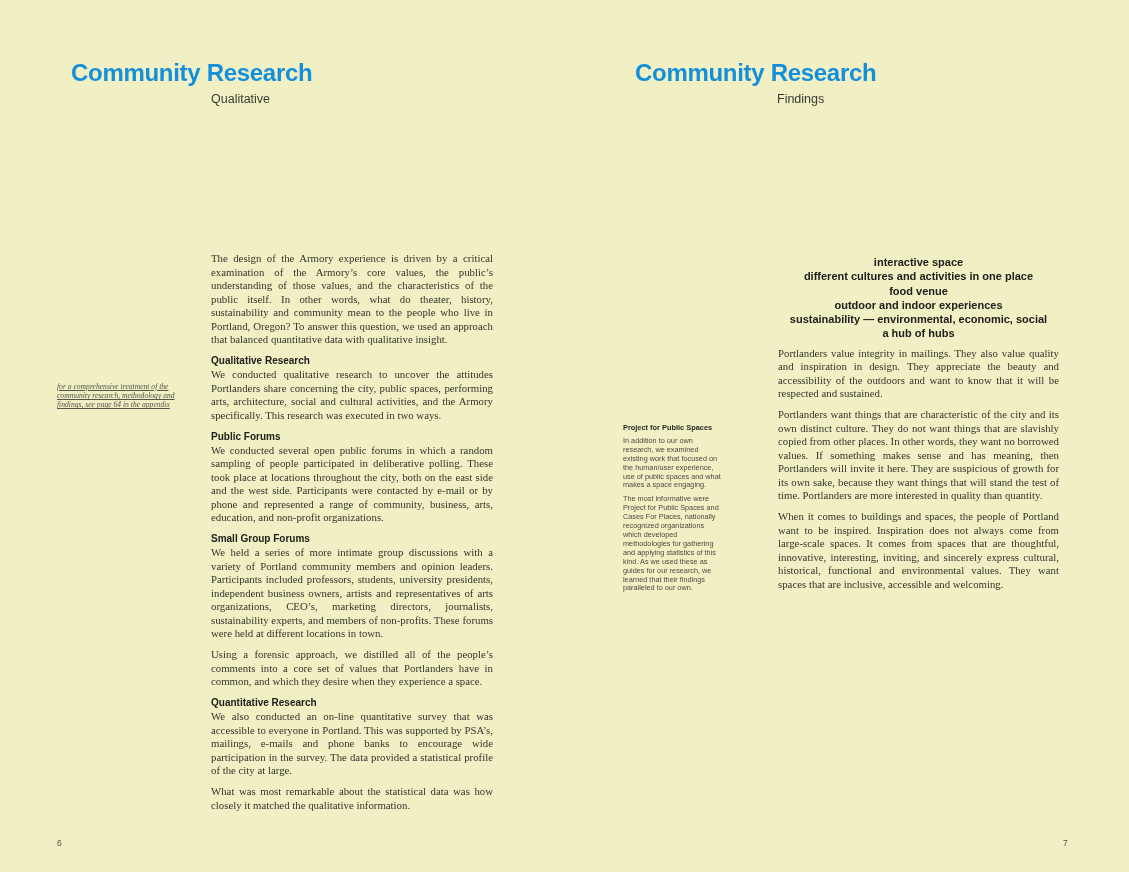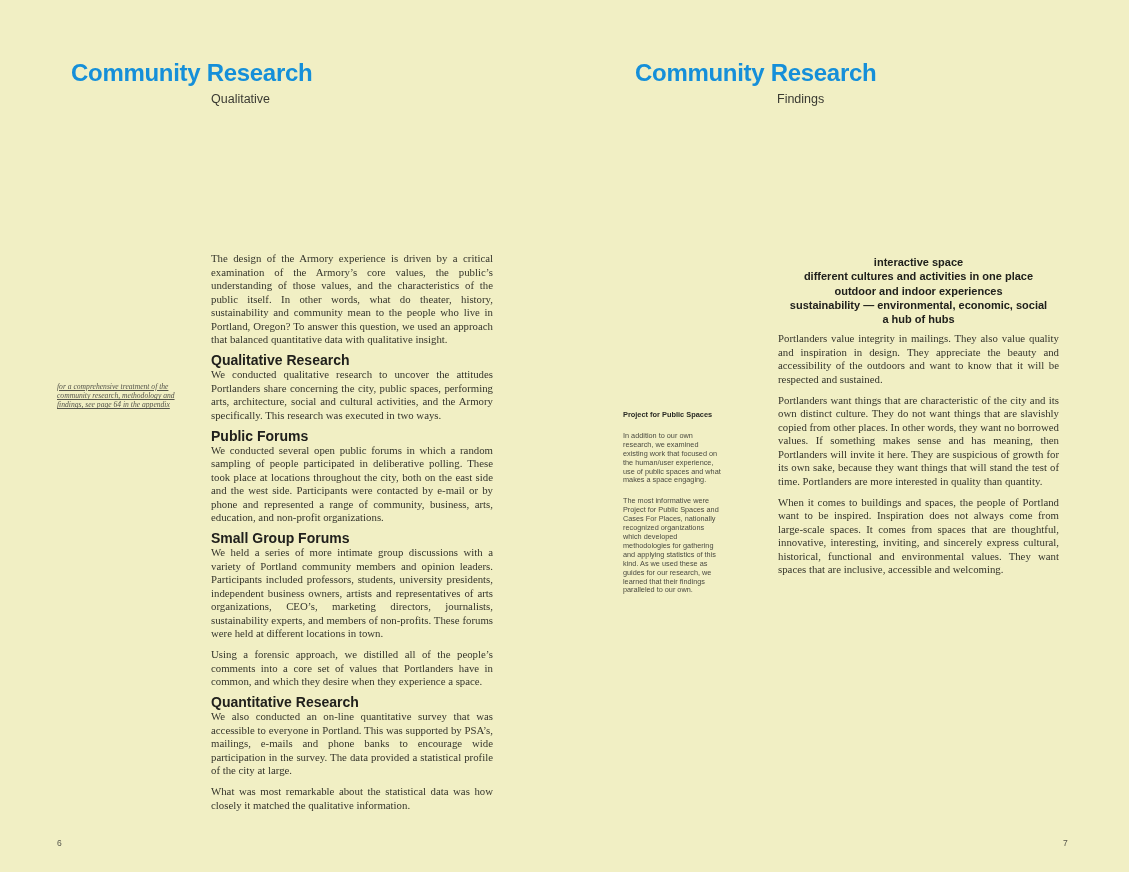--- a/index.html
+++ b/index.html
@@ -24,44 +24,44 @@
   }
   .body-col{position:absolute;top:252px;width:282px;}
   .body-col p.paragraph{
     margin:0 0 7.5px 0;
     font-size:10.8px;line-height:13.5px;
     text-align:justify;color:#35352b;
   }
   .body-col h3.heading{
     margin:3px 0 1px 0;
     font-family:"Liberation Sans",sans-serif;
-    font-weight:bold;font-size:14px;line-height:13px;
+    font-weight:bold;font-size:10px;line-height:13px;
     color:#20201c;
   }
   .margin-note{
     position:absolute;left:57px;top:382px;width:140px;
     font-style:italic;font-size:7.6px;line-height:9.2px;
     color:#54544a;
     text-decoration:underline;
   }
   .qualities{margin:3px 0 6px 0;}
   .qualities .quality{
     font-family:"Liberation Sans",sans-serif;
     font-weight:bold;font-size:11px;line-height:14.3px;
     color:#20201c;margin:0;text-align:center;
   }
   .sidebar-note{
     position:absolute;left:623px;top:408px;width:99px;
     font-family:"Liberation Sans",sans-serif;
     font-size:7.3px;line-height:8.9px;color:#4b4b40;
   }
   .sidebar-note h4{
-    margin:3px 0 1px 0;font-size:7.4px;font-weight:bold;color:#2a2a24;
+    margin:16px 0 1px 0;font-size:7.4px;font-weight:bold;color:#2a2a24;
   }
-  .sidebar-note p{margin:12px 0 5px 0;}
+  .sidebar-note p{margin:4px 0 5px 0;}
   .pagenum{
     position:absolute;top:838px;
     font-family:"Liberation Sans",sans-serif;
     font-size:8.5px;color:#55554b;
   }
 </style>
 </head>
 <body>
 
 <div class="page" style="left:0;width:564px;">
@@ -91,20 +91,21 @@
     <h4>Project for Public Spaces</h4>
     <div>
         <p class="">In addition to our own research, we examined existing work that focused on the human/user experience, use of public spaces and what makes a space engaging.</p>
         <p class="">The most informative were Project for Public Spaces and Cases For Places, nationally recognized organizations which developed methodologies for gathering and applying statistics of this kind. As we used these as guides for our research, we learned that their findings paralleled to our own.</p>
       </div>
   </aside>
   <main class="body-col" style="left:214px;width:281px;">
     <div class="qualities">
         <div class="quality">interactive space</div>
         <div class="quality">different cultures and activities in one place</div>
+        <div class="quality">food venue</div>
         <div class="quality">outdoor and indoor experiences</div>
         <div class="quality">sustainability — environmental, economic, social</div>
         <div class="quality">a hub of hubs</div>
       </div>
     <div>
         <p class="paragraph">Portlanders value integrity in mailings. They also value quality and inspiration in design. They appreciate the beauty and accessibility of the outdoors and want to know that it will be respected and sustained.</p>
         <p class="paragraph">Portlanders want things that are characteristic of the city and its own distinct culture. They do not want things that are slavishly copied from other places. In other words, they want no borrowed values. If something makes sense and has meaning, then Portlanders will invite it here. They are suspicious of growth for its own sake, because they want things that will stand the test of time. Portlanders are more interested in quality than quantity.</p>
         <p class="paragraph">When it comes to buildings and spaces, the people of Portland want to be inspired. Inspiration does not always come from large-scale spaces. It comes from spaces that are thoughtful, innovative, interesting, inviting, and sincerely express cultural, historical, functional and environmental values. They want spaces that are inclusive, accessible and welcoming.</p>
       </div>
   </main>

